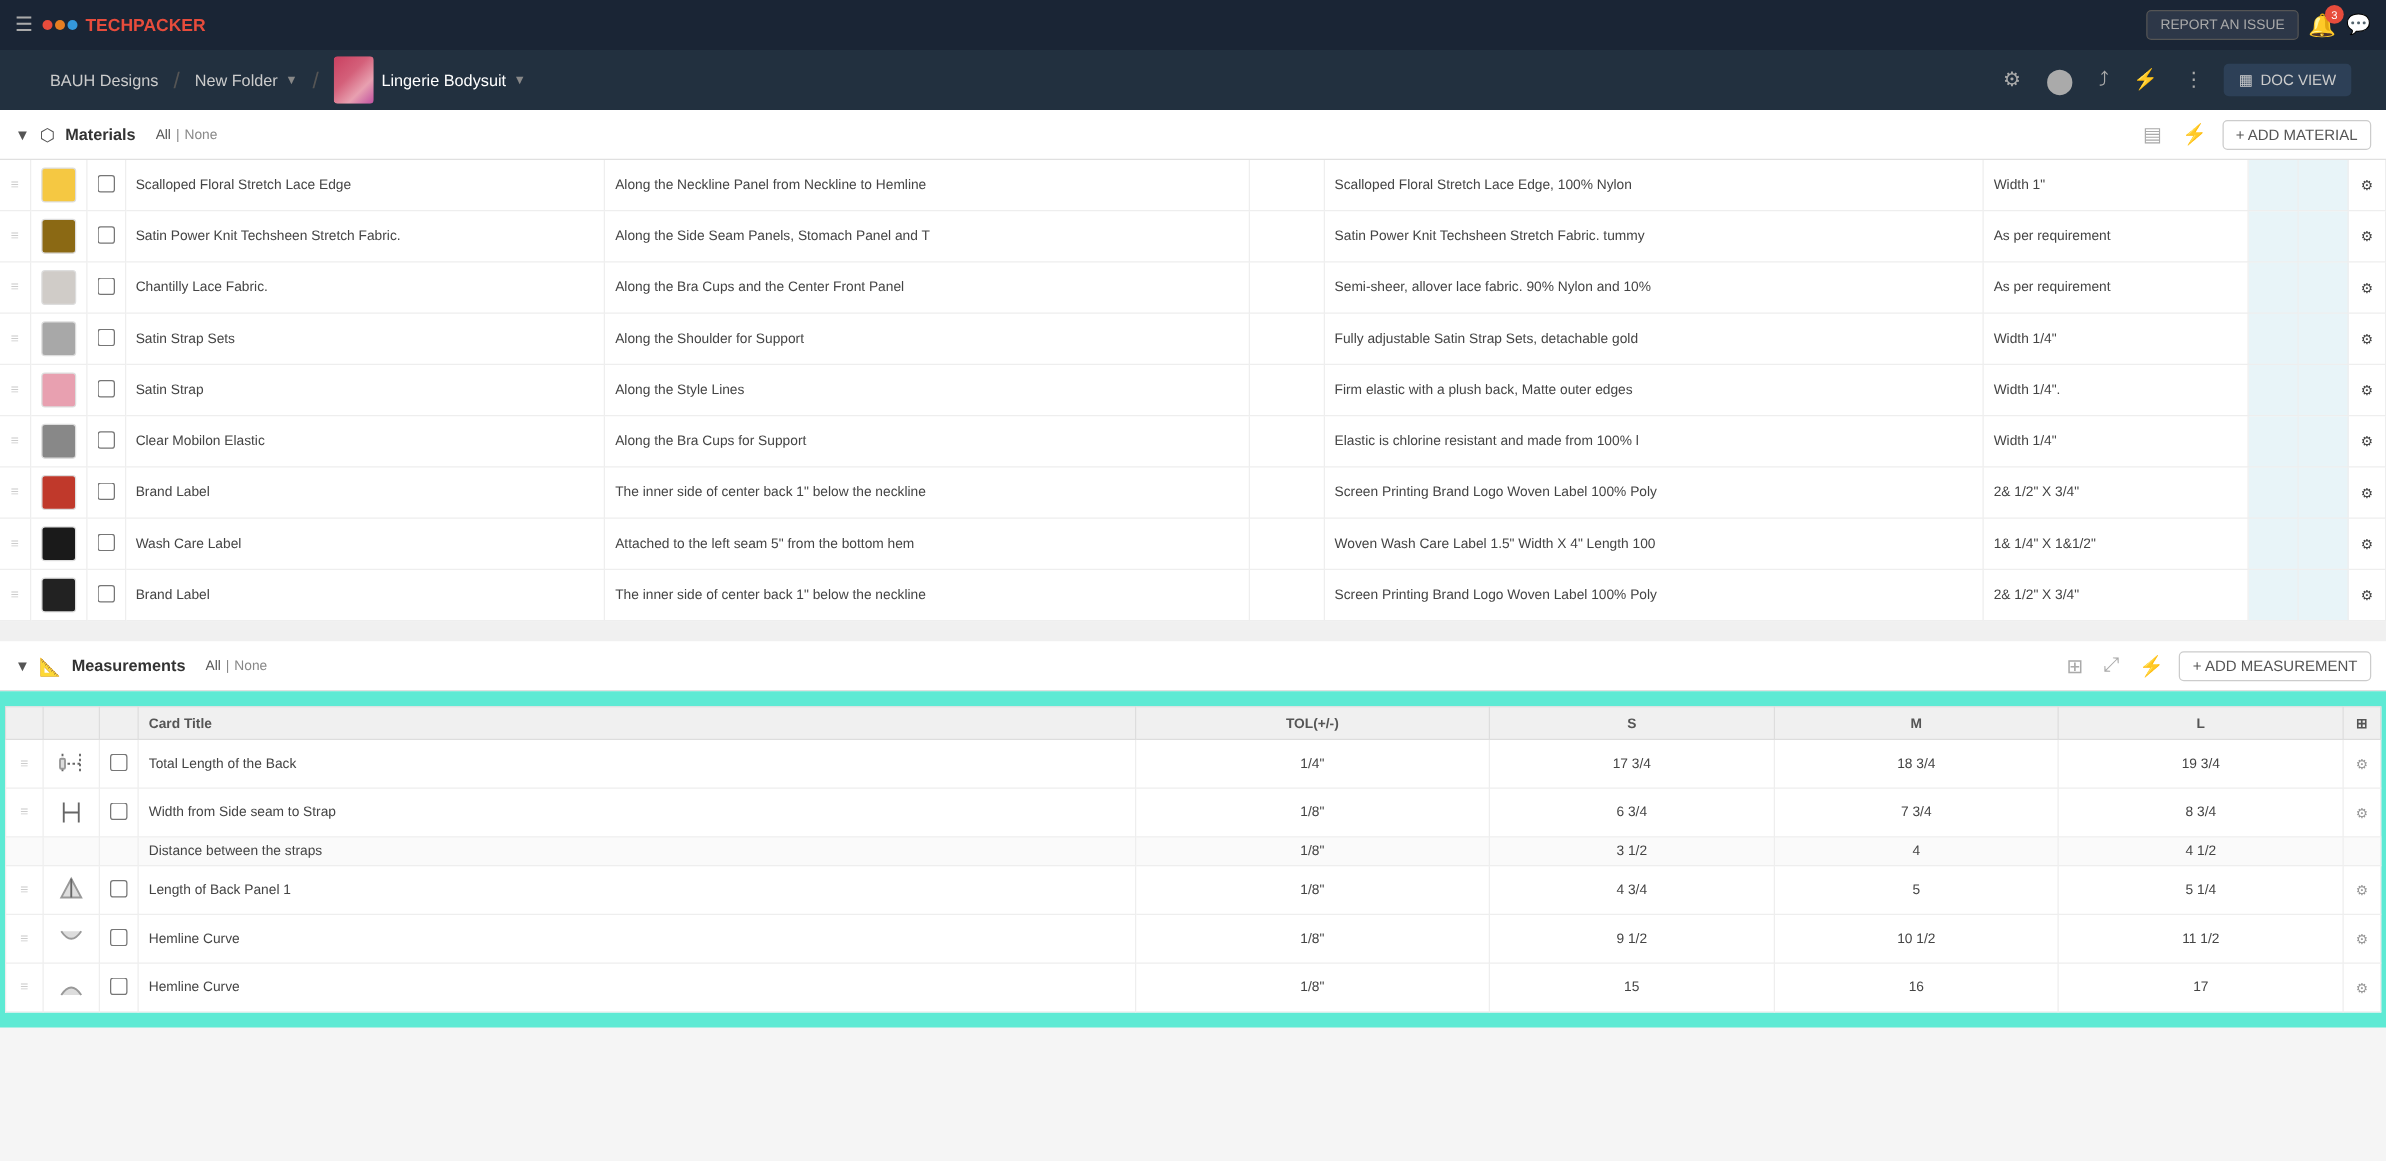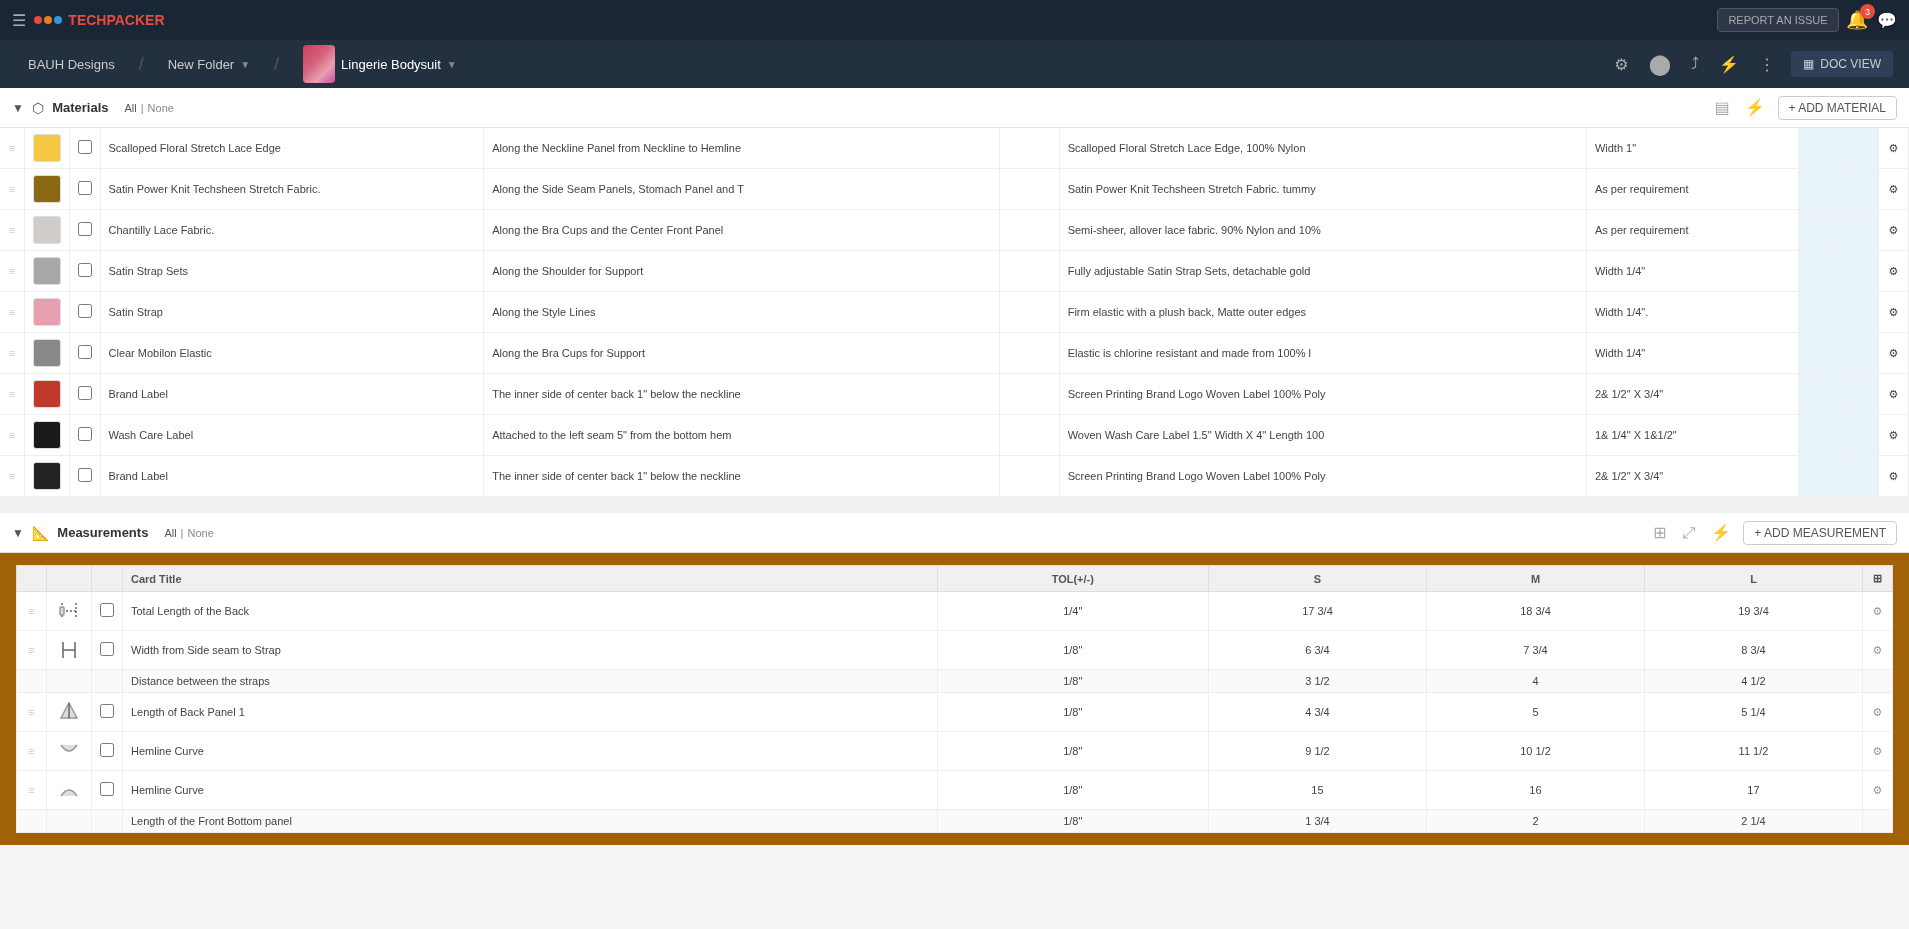--- a/index.html
+++ b/index.html
@@ -12,21 +12,21 @@
     .hamburger { color: #aaa; font-size: 16px; cursor: pointer; }
     .brand { display: flex; align-items: center; gap: 6px; color: #e74c3c; font-weight: 700; font-size: 14px; }
     .brand-dots { display: flex; gap: 2px; }
     .brand-dot { width: 8px; height: 8px; border-radius: 50%; }
     .brand-dot.r { background: #e74c3c; }
     .brand-dot.o { background: #e67e22; }
     .brand-dot.b { background: #3498db; }
 
     
     .breadcrumb-nav {
-      display: flex; align-items: center; background: #22303f; height: 48px; padding: 0 16px; gap: 12px;
+      display: flex; align-items: center; background: #22303f; height: 48px; padding: 0 28px; gap: 0;
     }
     .breadcrumb-item {
       display: flex; align-items: center; padding: 0 12px; height: 48px; color: #ccc; font-size: 13px; cursor: pointer; gap: 6px;
     }
     .breadcrumb-item.active { color: #fff; }
     .breadcrumb-sep { color: #555; font-size: 18px; }
     .product-thumb { width: 32px; height: 38px; border-radius: 3px; overflow: hidden; display: flex; align-items: center; justify-content: center; }
     .product-thumb-img {
       width: 32px; height: 38px;
       background: linear-gradient(135deg, #c94060 0%, #d4607a 40%, #e8a0b0 70%, #c050a0 100%);
@@ -322,21 +322,21 @@
       <span class="filter-link">None</span>
     </div>
     <div class="section-header-actions">
       <span class="icon-btn">⊞</span>
       <span class="icon-btn">⤢</span>
       <span class="icon-btn">⚡</span>
       <button class="add-btn">+ ADD MEASUREMENT</button>
     </div>
   </div>
 
-  <div style="padding: 12px 16px; background: #a16207;">
+  <div style="padding: 12px 4px; background: #5eead4;">
     <table class="measurements-table">
       <thead>
         <tr>
           <th style="width:30px;"></th>
           <th style="width:30px;"></th>
           <th style="width:20px;"></th>
           <th class="left">Card Title</th>
           <th>TOL(+/-)</th>
           <th>S</th>
           <th>M</th>
@@ -439,28 +439,17 @@
               </div>
             </td>
       <td style="text-align:center;"><input type="checkbox" class="checkbox" style=""></td>
       <td class="left">Hemline Curve</td>
       <td>1/8"</td>
       <td>15</td>
       <td>16</td>
       <td>17</td>
       <td style="text-align:center;"><span style="color:#999;cursor:pointer;">⚙</span></td>
     </tr>
-          <tr class="sub-row">
-      <td></td>
-      <td></td>
-      <td></td>
-      <td class="left">Length of the Front Bottom panel</td>
-      <td>1/8"</td>
-      <td>1 3/4</td>
-      <td>2</td>
-      <td>2 1/4</td>
-      <td></td>
-    </tr>
         </tbody>
     </table>
   </div>
 
 </div>
 
 </body></html>

